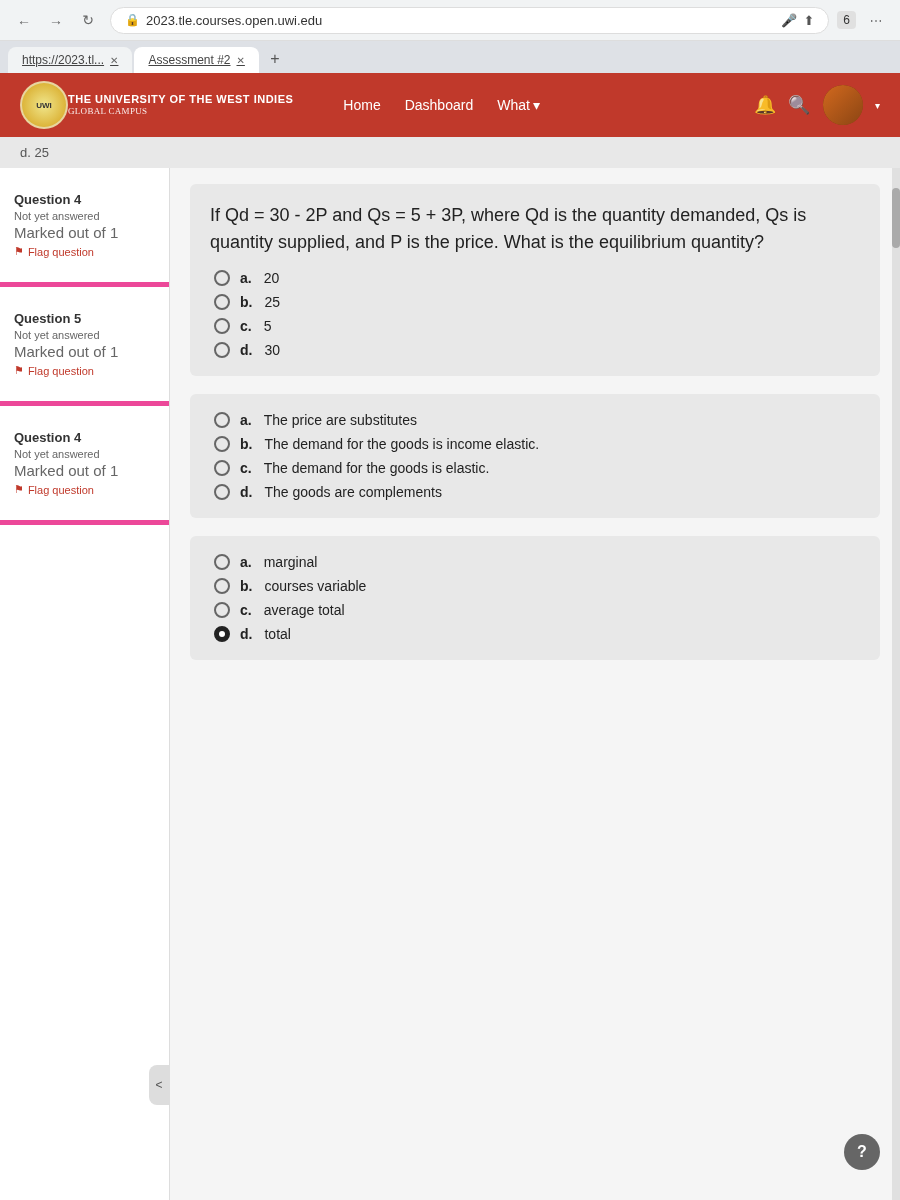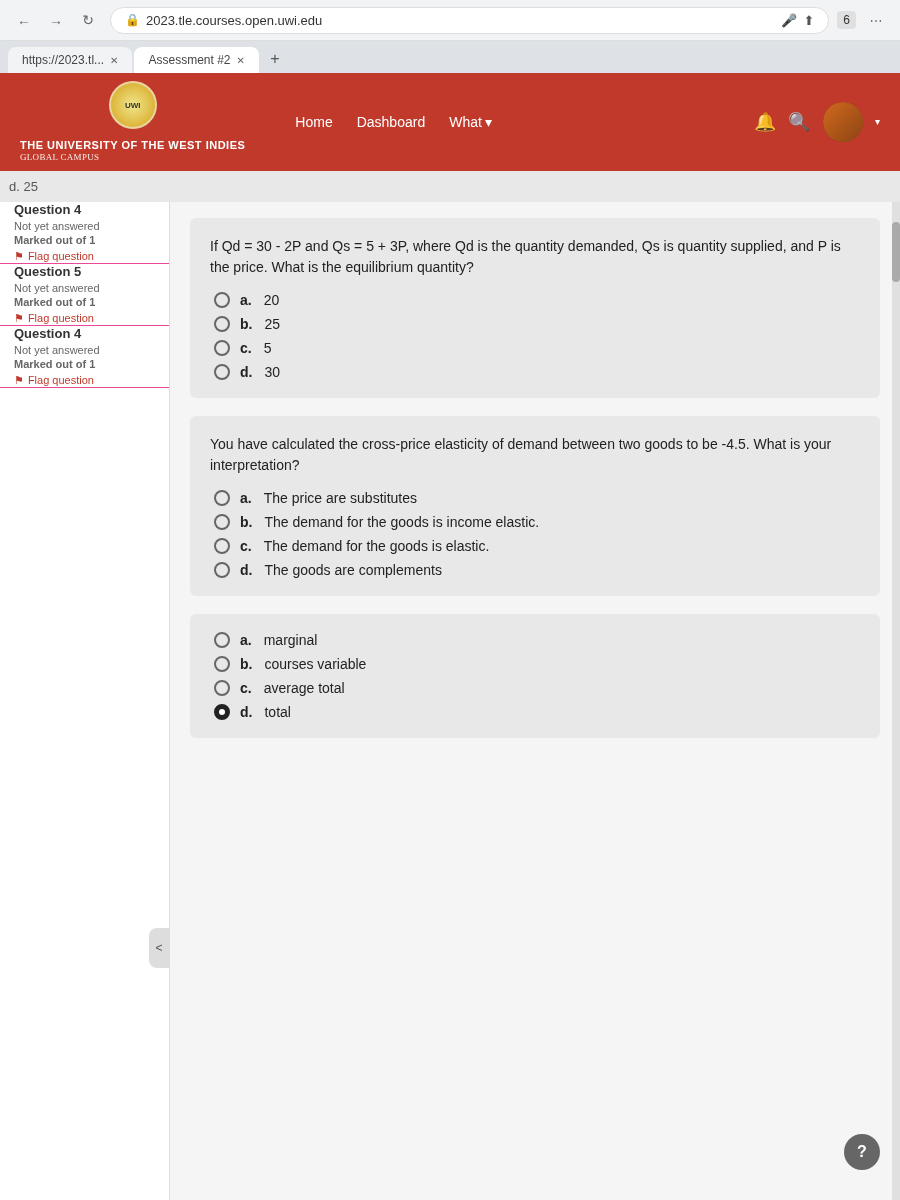--- a/index.html
+++ b/index.html
@@ -86,20 +86,21 @@
       padding: 6px 14px;
       font-size: 12px;
       color: #444;
       display: flex;
       align-items: center;
       gap: 6px;
       max-width: 200px;
       white-space: nowrap;
       overflow: hidden;
       text-overflow: ellipsis;
+      text-decoration: underline;
     }
     .tab.active {
       background: #ffffff;
     }
     .tab-close {
       color: #666;
       cursor: pointer;
       font-size: 10px;
     }
     .tab-add {
@@ -121,22 +122,20 @@
     .uwi-header {
       background: #c0392b;
       display: flex;
       align-items: center;
       padding: 8px 20px;
       gap: 20px;
     }
     .uwi-logo-area {
       display: flex;
       align-items: center;
-      gap: 10px;
-      flex-direction: column;
     }
     .uwi-logo {
       width: 48px; height: 48px;
       border-radius: 50%;
       background: #e8d5a0;
       display: flex; align-items: center; justify-content: center;
       overflow: hidden;
     }
     .uwi-logo-img {
       width: 44px; height: 44px;
@@ -210,21 +209,21 @@
     .user-avatar-img {
       width: 40px; height: 40px;
       border-radius: 50%;
       background: linear-gradient(135deg, #d2691e, #8b4513);
     }
     .chevron-small { font-size: 10px; color: white; }
 
     
     .breadcrumb-bar {
       background: #e8e8e8;
-      padding: 8px 9px;
+      padding: 8px 20px;
       font-size: 13px;
       color: #555;
       display: flex;
       align-items: center;
       gap: 6px;
     }
 
     
     .collapse-arrow {
       position: absolute;
@@ -251,40 +250,39 @@
     .sidebar {
       width: 170px;
       min-width: 170px;
       background: white;
       border-right: 1px solid #ddd;
       padding: 0;
     }
 
     
     .question-sidebar-item {
-      padding: 0 14px;
-      border-bottom: 1px solid #ec4899;
+      padding: 24px 14px;
+      border-bottom: 5px solid #ec4899;
       position: relative;
     }
     .q-label {
       font-weight: bold;
       font-size: 13px;
       color: #333;
       margin-bottom: 3px;
     }
     .q-status {
       font-size: 11px;
       color: #666;
       margin-bottom: 2px;
     }
     .q-mark {
-      font-size: 11px;
+      font-size: 15px;
       color: #666;
       margin-bottom: 4px;
-      font-weight: bold;
     }
     .flag-link {
       display: flex;
       align-items: center;
       gap: 4px;
       font-size: 11px;
       color: #c0392b;
       cursor: pointer;
     }
     .flag-icon { font-size: 11px; }
@@ -296,21 +294,21 @@
       background: #f5f5f5;
     }
 
     .question-card {
       background: #e8e8e8;
       border-radius: 6px;
       padding: 18px 20px;
       margin-bottom: 18px;
     }
     .question-text {
-      font-size: 14px;
+      font-size: 18px;
       color: #222;
       line-height: 1.5;
       margin-bottom: 14px;
     }
     .options-list {
       display: flex;
       flex-direction: column;
       gap: 8px;
       padding-left: 4px;
     }
@@ -505,21 +503,20 @@
           </div>
           <div class="option-item">
             <div class="option-radio"></div>
             <span class="option-label">d.</span>
             <span>30</span>
           </div>
         </div>
       </div>
 
       <div class="question-card">
-        <div class="question-text">You have calculated the cross-price elasticity of demand between two goods to be -4.5. What is your interpretation?</div>
         <div class="options-list">
           <div class="option-item">
             <div class="option-radio"></div>
             <span class="option-label">a.</span>
             <span>The price are substitutes</span>
           </div>
           <div class="option-item">
             <div class="option-radio"></div>
             <span class="option-label">b.</span>
             <span>The demand for the goods is income elastic.</span>

